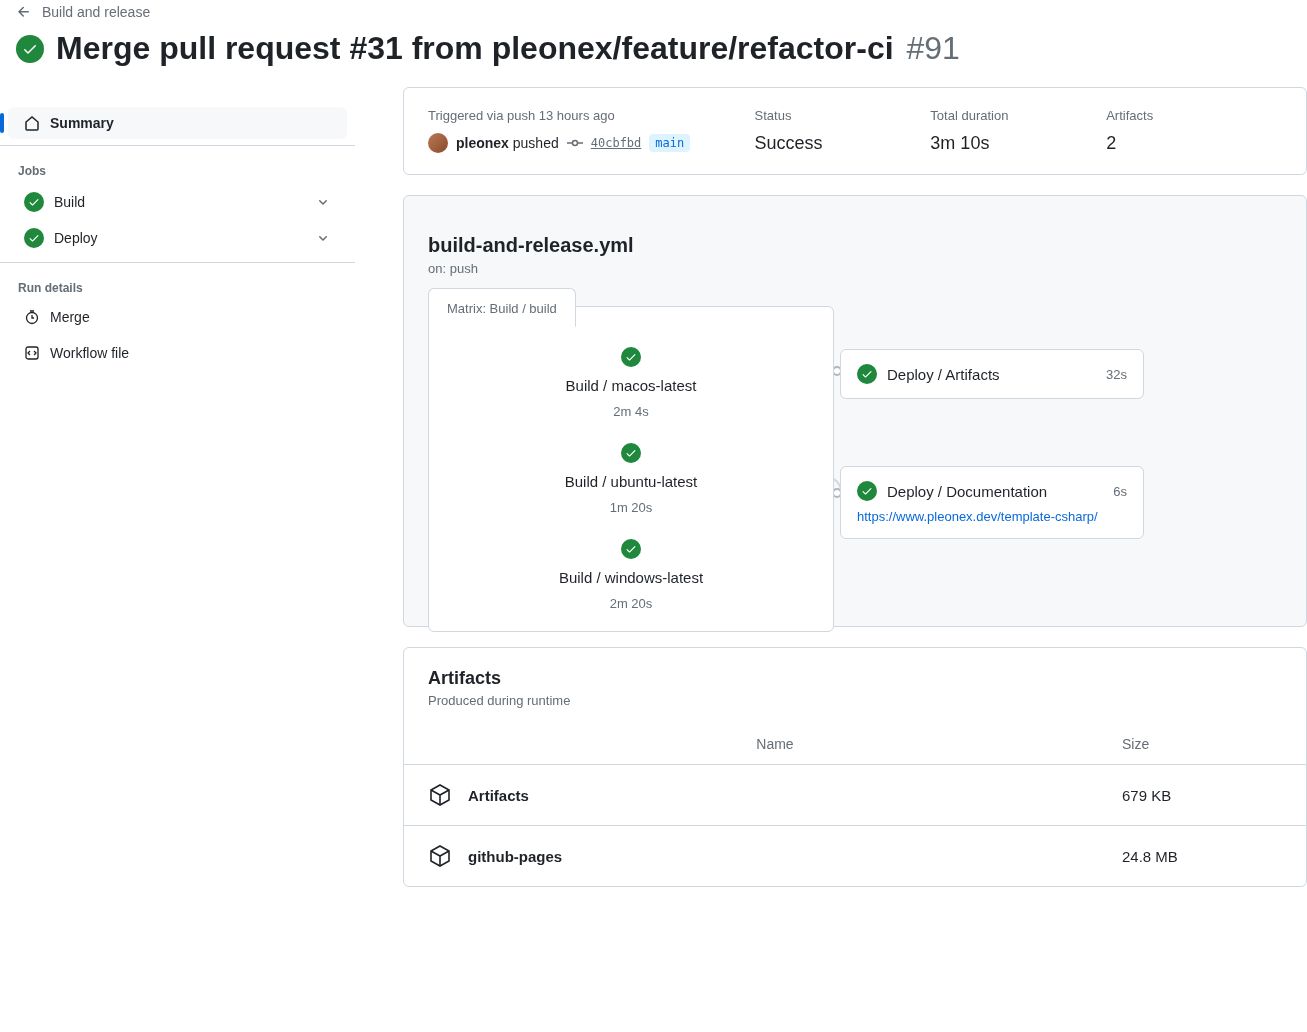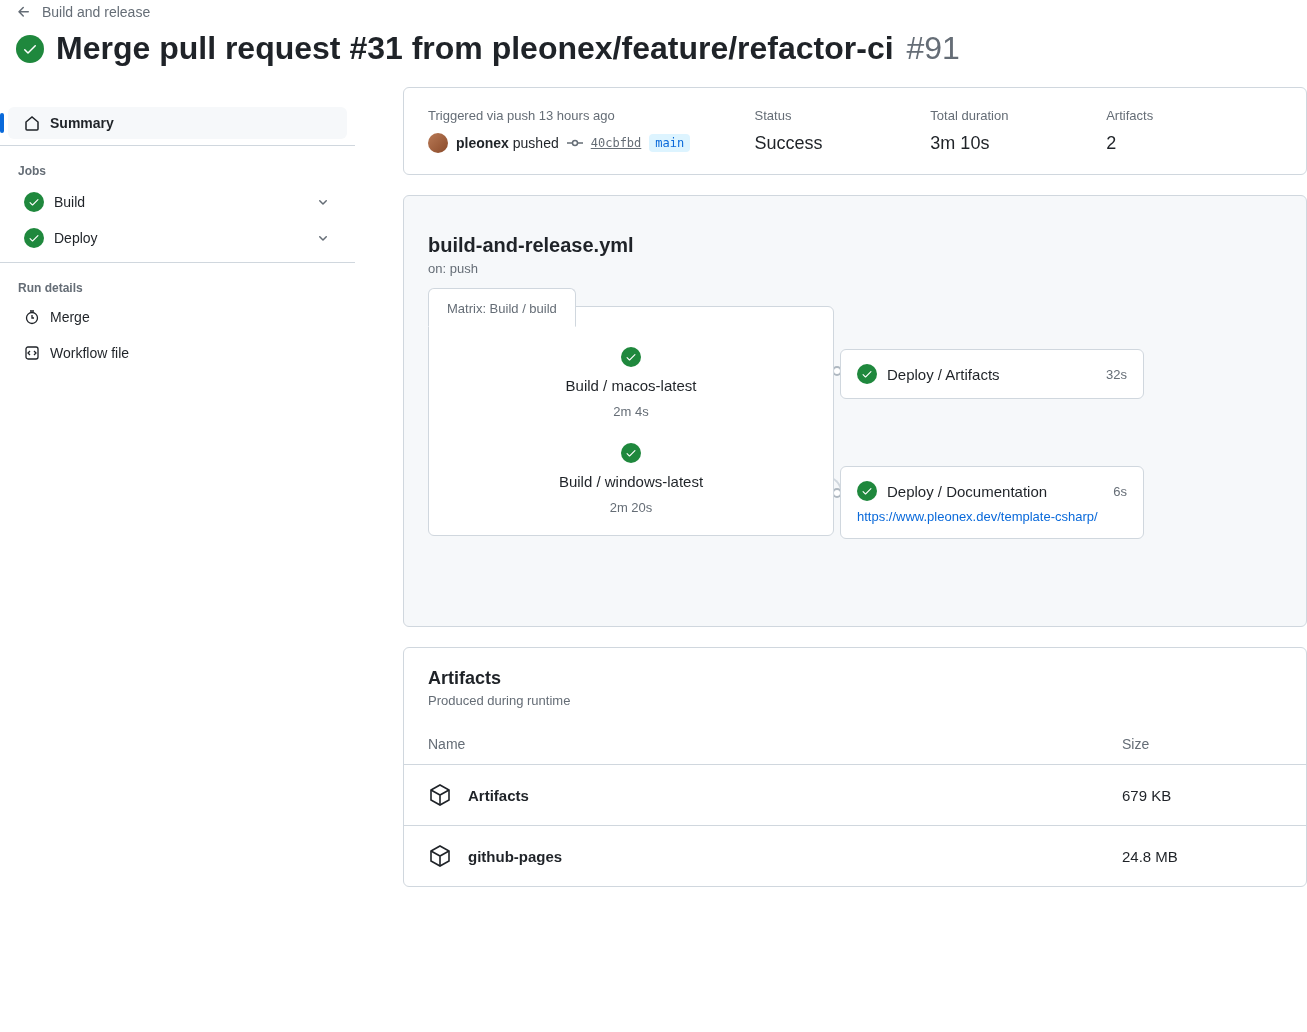--- a/index.html
+++ b/index.html
@@ -116,21 +116,21 @@
   }
   .artifacts-card {
     border:1px solid #d0d7de; border-radius:6px; background:#fff;
   }
   .art-head { padding:20px 24px 16px; }
   .art-title { font-size:18px; font-weight:600; }
   .art-sub { color:#656d76; font-size:13px; margin-top:4px; }
   .art-table-head {
     display:flex; padding:12px 24px; color:#656d76; font-size:14px;
   }
-  .art-table-head .col-name { flex:1; }
+  .art-table-head .col-name { flex:1;text-align:center; }
   .art-table-head .col-size { width:160px; }
   .art-row {
     display:flex; align-items:center; padding:18px 24px;
     border-top:1px solid #d0d7de;
   }
   .art-row .pkg-icon { margin-right:16px; color:#1f2328; }
   .art-row .aname { flex:1; font-weight:600; font-size:15px; }
   .art-row .asize { width:160px; font-size:15px; }
   .icon16 { width:16px; height:16px; }
   .icon24 { width:24px; height:24px; }
@@ -259,20 +259,29 @@
                 </span>
               <span class="mname">Build / macos-latest</span>
               <span class="mtime">2m 4s</span>
             </div>
             <div class="matrix-row">
               <span class="check-circle small">
                   <svg viewBox="0 0 16 16">
                     <path d="M13.78 4.22a.75.75 0 010 1.06l-7.25 7.25a.75.75 0 01-1.06 0L2.22 9.28a.75.75 0 011.06-1.06L6 10.94l6.72-6.72a.75.75 0 011.06 0z"></path>
                   </svg>
                 </span>
+              <span class="mname">Build / ubuntu-latest</span>
+              <span class="mtime">1m 20s</span>
+            </div>
+            <div class="matrix-row">
+              <span class="check-circle small">
+                  <svg viewBox="0 0 16 16">
+                    <path d="M13.78 4.22a.75.75 0 010 1.06l-7.25 7.25a.75.75 0 01-1.06 0L2.22 9.28a.75.75 0 011.06-1.06L6 10.94l6.72-6.72a.75.75 0 011.06 0z"></path>
+                  </svg>
+                </span>
               <span class="mname">Build / windows-latest</span>
               <span class="mtime">2m 20s</span>
             </div>
           </div>
 
           <div class="deploy-box top">
             <div class="deploy-row">
               <span class="check-circle small">
                   <svg viewBox="0 0 16 16">
                     <path d="M13.78 4.22a.75.75 0 010 1.06l-7.25 7.25a.75.75 0 01-1.06 0L2.22 9.28a.75.75 0 011.06-1.06L6 10.94l6.72-6.72a.75.75 0 011.06 0z"></path>

